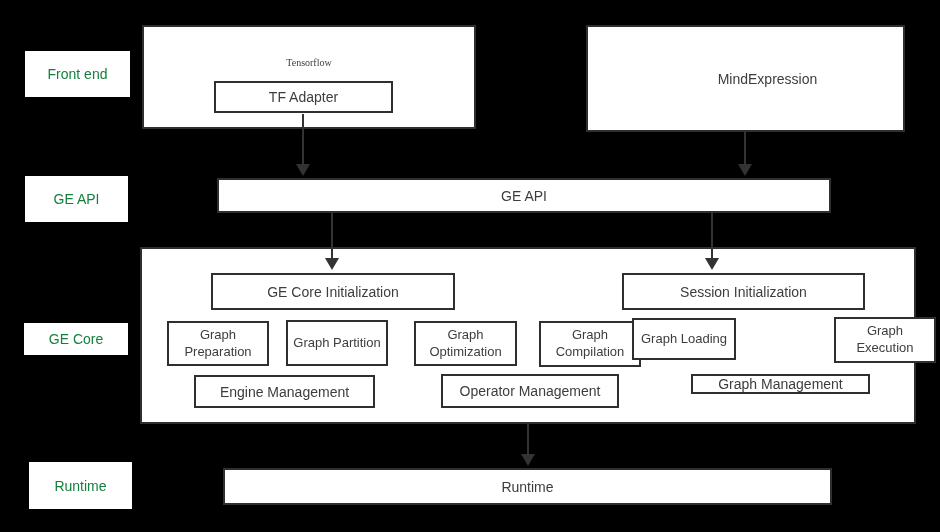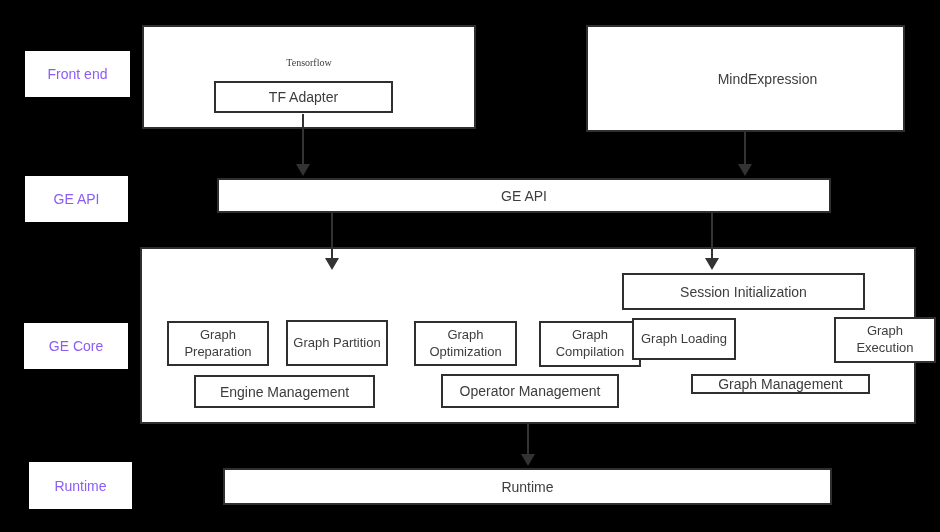--- a/index.html
+++ b/index.html
@@ -28,27 +28,27 @@
   }
 
   .row-label {
     position: absolute;
     background: #ffffff;
     border: none;
     display: flex;
     align-items: center;
     justify-content: center;
     font-size: 14px;
-    color: #8b5cf6;
+    color: #15803d;
   }
 
   
   #label-front-end { left: 25px;  top: 51px;  width: 105px; height: 46px; }
   #label-ge-api    { left: 25px;  top: 176px; width: 103px; height: 46px; }
-  #label-ge-core   { left: 24px;  top: 323px; width: 104px; height: 46px; }
+  #label-ge-core   { left: 24px;  top: 323px; width: 104px; height: 32px; }
   #label-runtime   { left: 29px;  top: 462px; width: 103px; height: 47px; }
 
   
   #tensorflow-box { left: 142px; top: 25px; width: 334px; height: 104px; display: block; }
   #tensorflow-title {
     position: absolute; left: 0; top: 30px; width: 100%;
     text-align: center; font-size: 10px; font-family: Liberation Serif, serif;
   }
   #tf-adapter-box { left: 214px; top: 81px; width: 179px; height: 32px; }
   #mindexpression-box { left: 586px; top: 25px; width: 319px; height: 107px; padding-left: 44px; }
@@ -128,20 +128,23 @@
   <div class="box" id="mindexpression-box">
     <span>MindExpression</span>
   </div>
 
   <div class="box" id="ge-api-bar">
     <span>GE API</span>
   </div>
 
   <div class="box" id="ge-core-box"></div>
 
+  <div class="box" id="ge-core-init-box">
+    <span>GE Core Initialization</span>
+  </div>
   <div class="box" id="session-init-box">
     <span>Session Initialization</span>
   </div>
 
   <div class="box fn-box" id="graph-preparation-box">
     <span>Graph Preparation</span>
   </div>
   <div class="box fn-box" id="graph-partition-box">
     <span>Graph Partition</span>
   </div>

